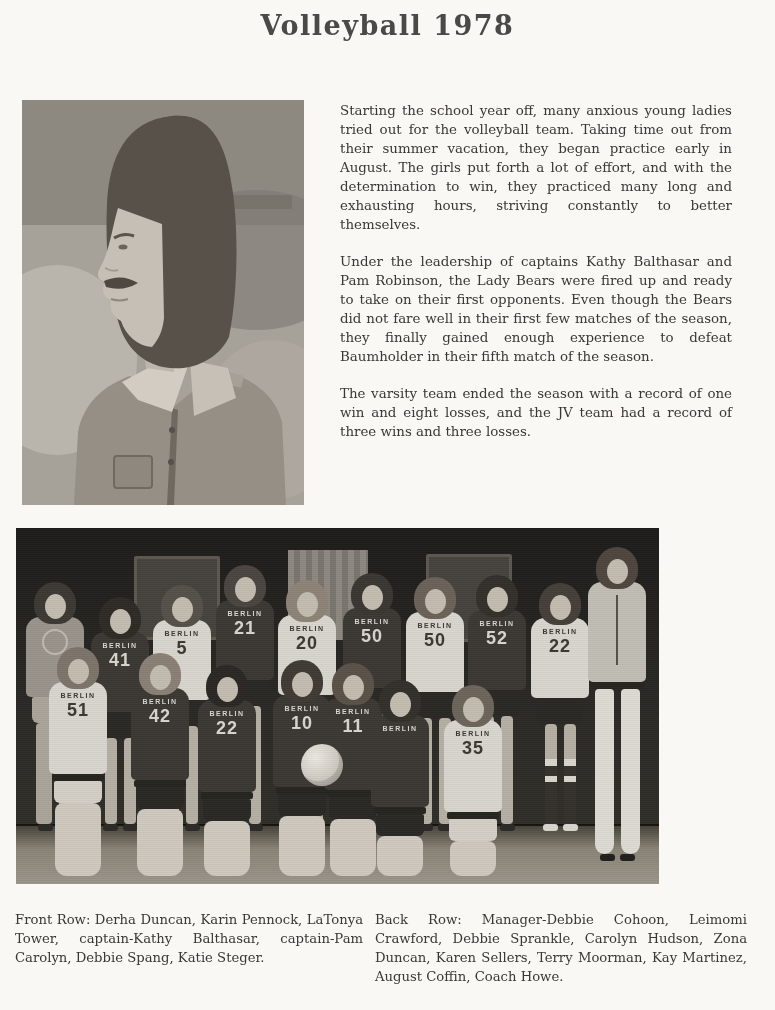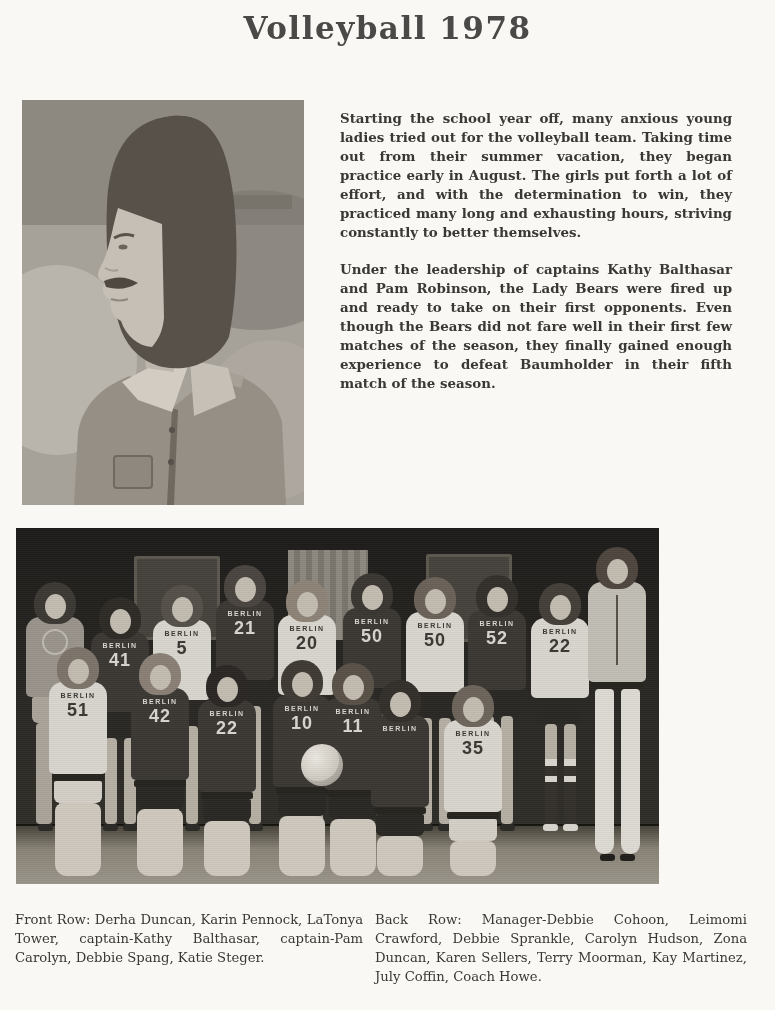--- a/index.html
+++ b/index.html
@@ -6,30 +6,30 @@
   body{
     width:775px;height:1010px;position:relative;overflow:hidden;
     background:#f9f8f5;
     font-family:"DejaVu Serif", serif;
     color:#34322f;
   }
 
   
   .page-title{
     position:absolute;left:0;top:10px;width:775px;margin:0;
-    text-align:center;font-size:31px;font-weight:bold;letter-spacing:1.5px;
+    text-align:center;font-size:27px;font-weight:bold;letter-spacing:1.5px;
     color:#4a4947;
   }
 
   
   .article{
     position:absolute;left:340px;top:101px;width:392px;
     font-size:13.4px;line-height:19px;text-align:justify;color:#3a3835;
   }
-  .article p{margin:8px 0 18px 0;font-weight:bold;}
+  .article p{margin:0 0 18px 0;}
 
   
   .coach-photo{
     position:absolute;left:22px;top:100px;width:282px;height:405px;
     background:#a8a39b;overflow:hidden;
   }
   .coach-photo svg{display:block;}
 
   
   .team-photo{
@@ -128,20 +128,21 @@
     <path d="M 89,199 Q 98,202 106,199" stroke="#8f887d" stroke-width="2" fill="none"></path>
 
     <path d="M 150,16 C 110,22 94,52 92,92 C 104,70 124,58 148,54 C 176,50 196,62 206,84 C 202,46 190,12 150,16 Z" fill="#57514a"></path>
     <path d="M 96,108 C 100,92 112,80 128,76 L 140,124 Z" fill="#57514a"></path>
   </svg>
 </div>
 
 <div class="article">
   <p>Starting the school year off, many anxious young ladies tried out for the volleyball team. Taking time out from their summer vacation, they began practice early in August. The girls put forth a lot of effort, and with the determination to win, they practiced many long and exhausting hours, striving constantly to better themselves.</p>
   <p>Under the leadership of captains Kathy Balthasar and Pam Robinson, the Lady Bears were fired up and ready to take on their first opponents. Even though the Bears did not fare well in their first few matches of the season, they finally gained enough experience to defeat Baumholder in their fifth match of the season.</p>
+  <p>The varsity team ended the season with a record of one win and eight losses, and the JV team had a record of three wins and three losses.</p>
 </div>
 
 <div class="team-photo">
   <div class="door" style="left:118px;top:28px;width:80px;height:78px;"></div>
   <div class="curtain" style="left:272px;top:22px;width:80px;height:90px;"></div>
   <div class="door" style="left:410px;top:26px;width:80px;height:82px;"></div>
   <div class="floor"></div>
   <div class="ball" style="left:285px;top:216px;"></div>
   <div id="players">
       <div class="fig" style="left: 10px; top: 57px; width: 58px; z-index: 10;">
@@ -420,13 +421,13 @@
           <div class="jersey-num">35</div>
         </div>
         <div class="waist" style="width: 52px;"></div>
         <div class="shorts" style="width: 48px; height: 22px; background: rgb(212, 208, 200);"></div>
         <div class="knees" style="width: 46px; height: 35px;"></div>
       </div>
     </div>
 </div>
 
 <div class="caption caption-front">Front Row: Derha Duncan, Karin Pennock, LaTonya Tower, captain-Kathy Balthasar, captain-Pam Carolyn, Debbie Spang, Katie Steger.</div>
-<div class="caption caption-back">Back Row: Manager-Debbie Cohoon, Leimomi Crawford, Debbie Sprankle, Carolyn Hudson, Zona Duncan, Karen Sellers, Terry Moorman, Kay Martinez, July Coffin, Coach Howe.</div>
+<div class="caption caption-back">Back Row: Manager-Debbie Cohoon, Leimomi Crawford, Debbie Sprankle, Carolyn Hudson, Zona Duncan, Karen Sellers, Terry Moorman, Kay Martinez, August Coffin, Coach Howe.</div>
 
 </body></html>

